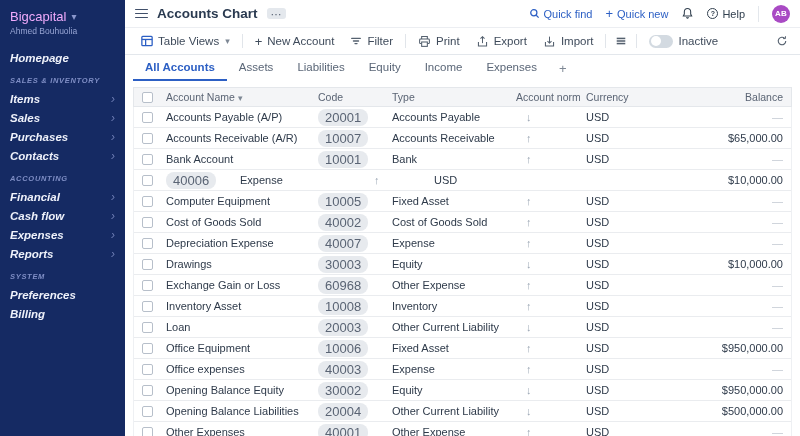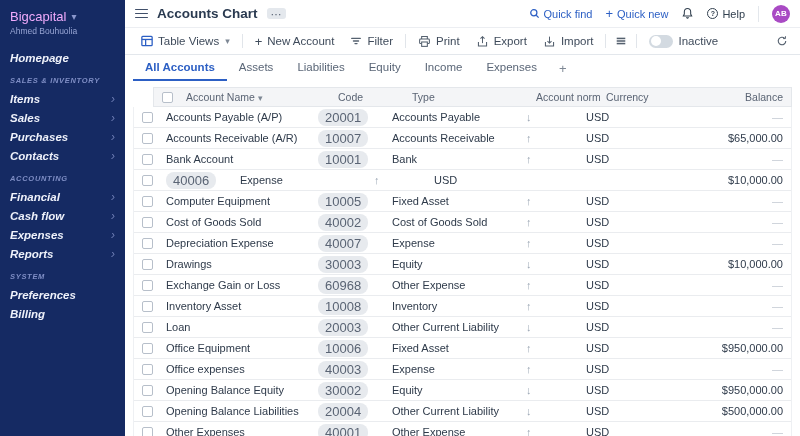--- a/index.html
+++ b/index.html
@@ -55,21 +55,21 @@
 
   
   .tabsbar{height:26px;display:flex;align-items:stretch;padding:0 8px;flex-shrink:0;}
   .tabs-list{display:flex;}
   .tab{display:flex;align-items:center;padding:0 12px;font-size:11.5px;color:#5a6677;border-bottom:2px solid transparent;cursor:pointer;white-space:nowrap;}
   .tab.active{color:var(--accent);font-weight:bold;border-bottom-color:var(--accent);}
   .add-tab{display:flex;align-items:center;padding:0 10px;color:#7d8794;font-size:13px;cursor:pointer;}
 
   
   .table-wrap{margin:6px 8px 0;flex:1;overflow:hidden;display:flex;flex-direction:column;}
-  .thead{display:flex;align-items:center;background:#f4f5f7;border:1px solid #e4e7eb;height:20px;font-size:10.5px;color:#5a6474;flex-shrink:0;margin-left:20px;}
+  .thead{display:flex;align-items:center;background:#f4f5f7;border:1px solid #e4e7eb;height:20px;font-size:10.5px;color:#5a6474;flex-shrink:0;}
   .tbody{border-left:1px solid #eef0f3;border-right:1px solid #eef0f3;}
   .tr{display:flex;align-items:center;height:21px;border-bottom:1px solid #eaecef;font-size:11px;color:#2e3a4a;cursor:default;}
   .td,.th{padding:0 6px;overflow:hidden;white-space:nowrap;}
   .th{cursor:pointer;}
   .c-check{width:26px;display:flex;justify-content:center;padding:0;flex-shrink:0;}
   .c-name{width:152px;flex-shrink:0;}
   .c-code{width:74px;flex-shrink:0;}
   .c-type{width:124px;flex-shrink:0;}
   .c-normal{width:70px;flex-shrink:0;padding-left:16px;color:#9aa5b3;}
   .c-currency{width:66px;flex-shrink:0;}

